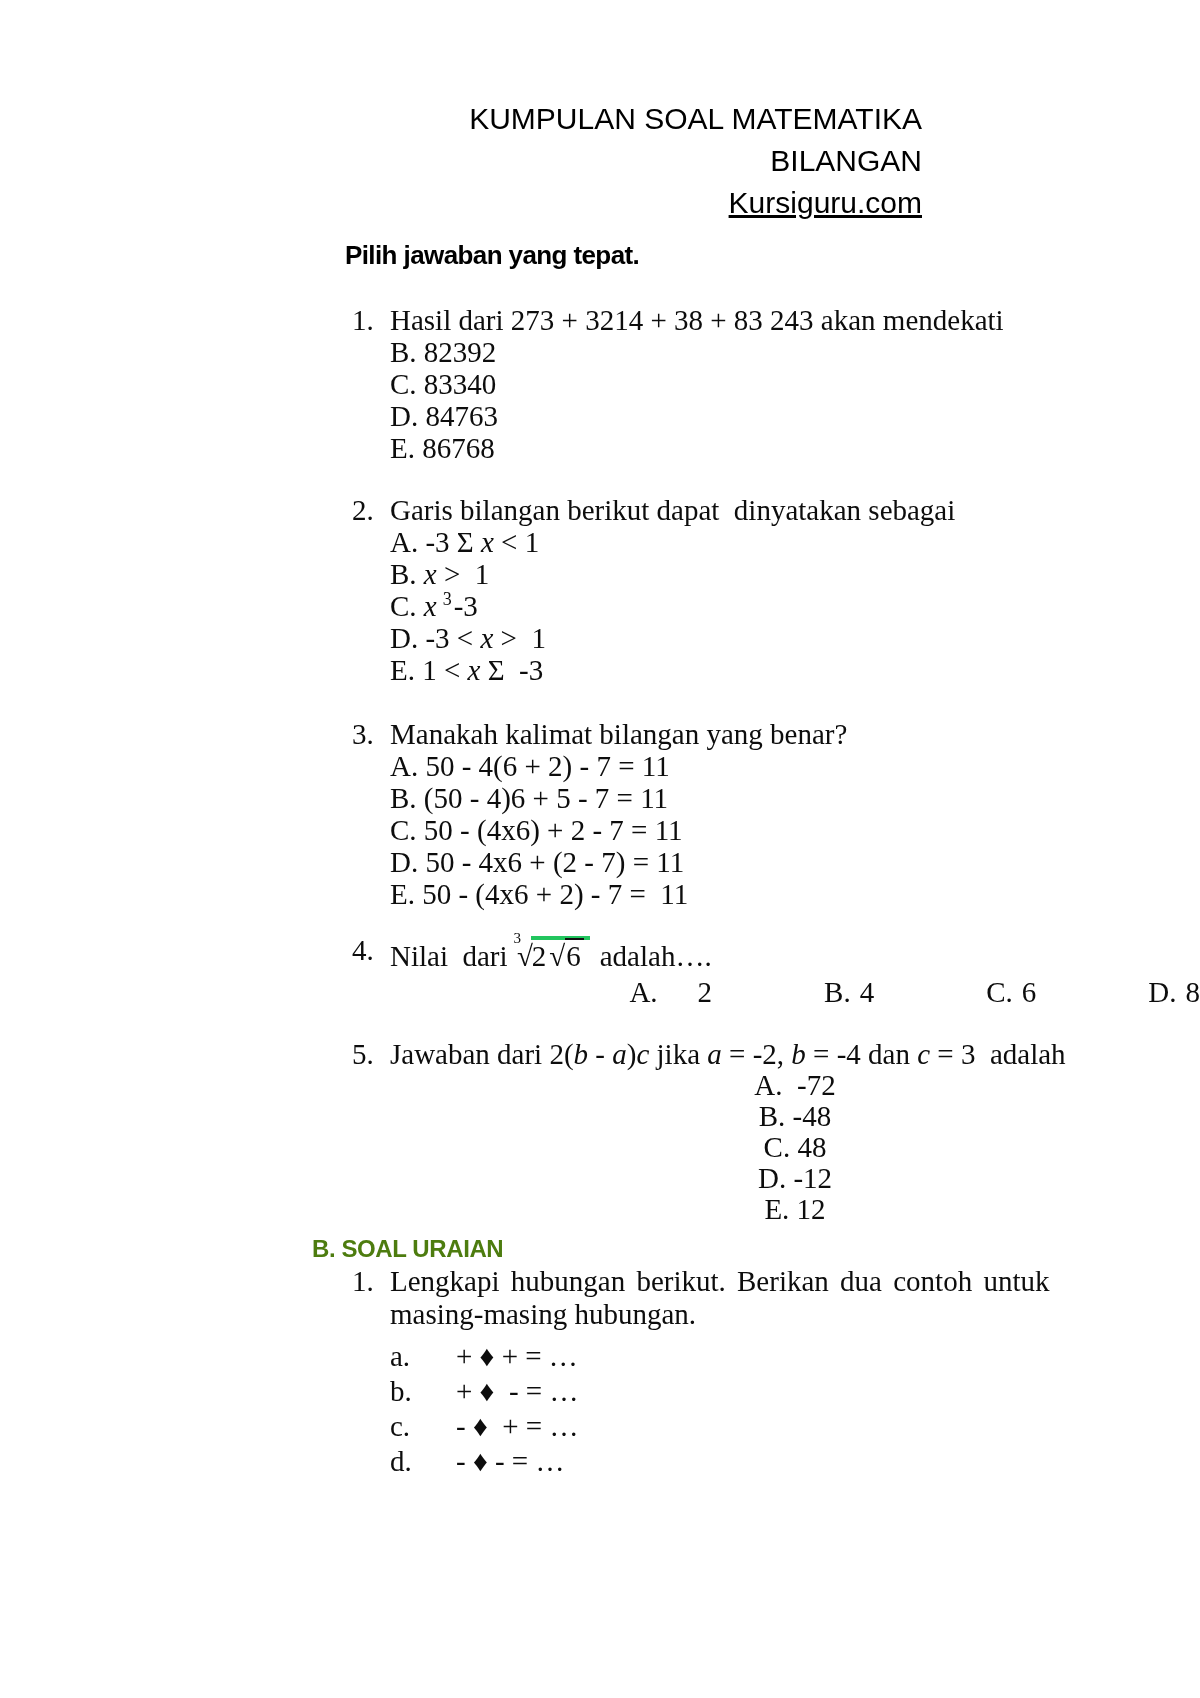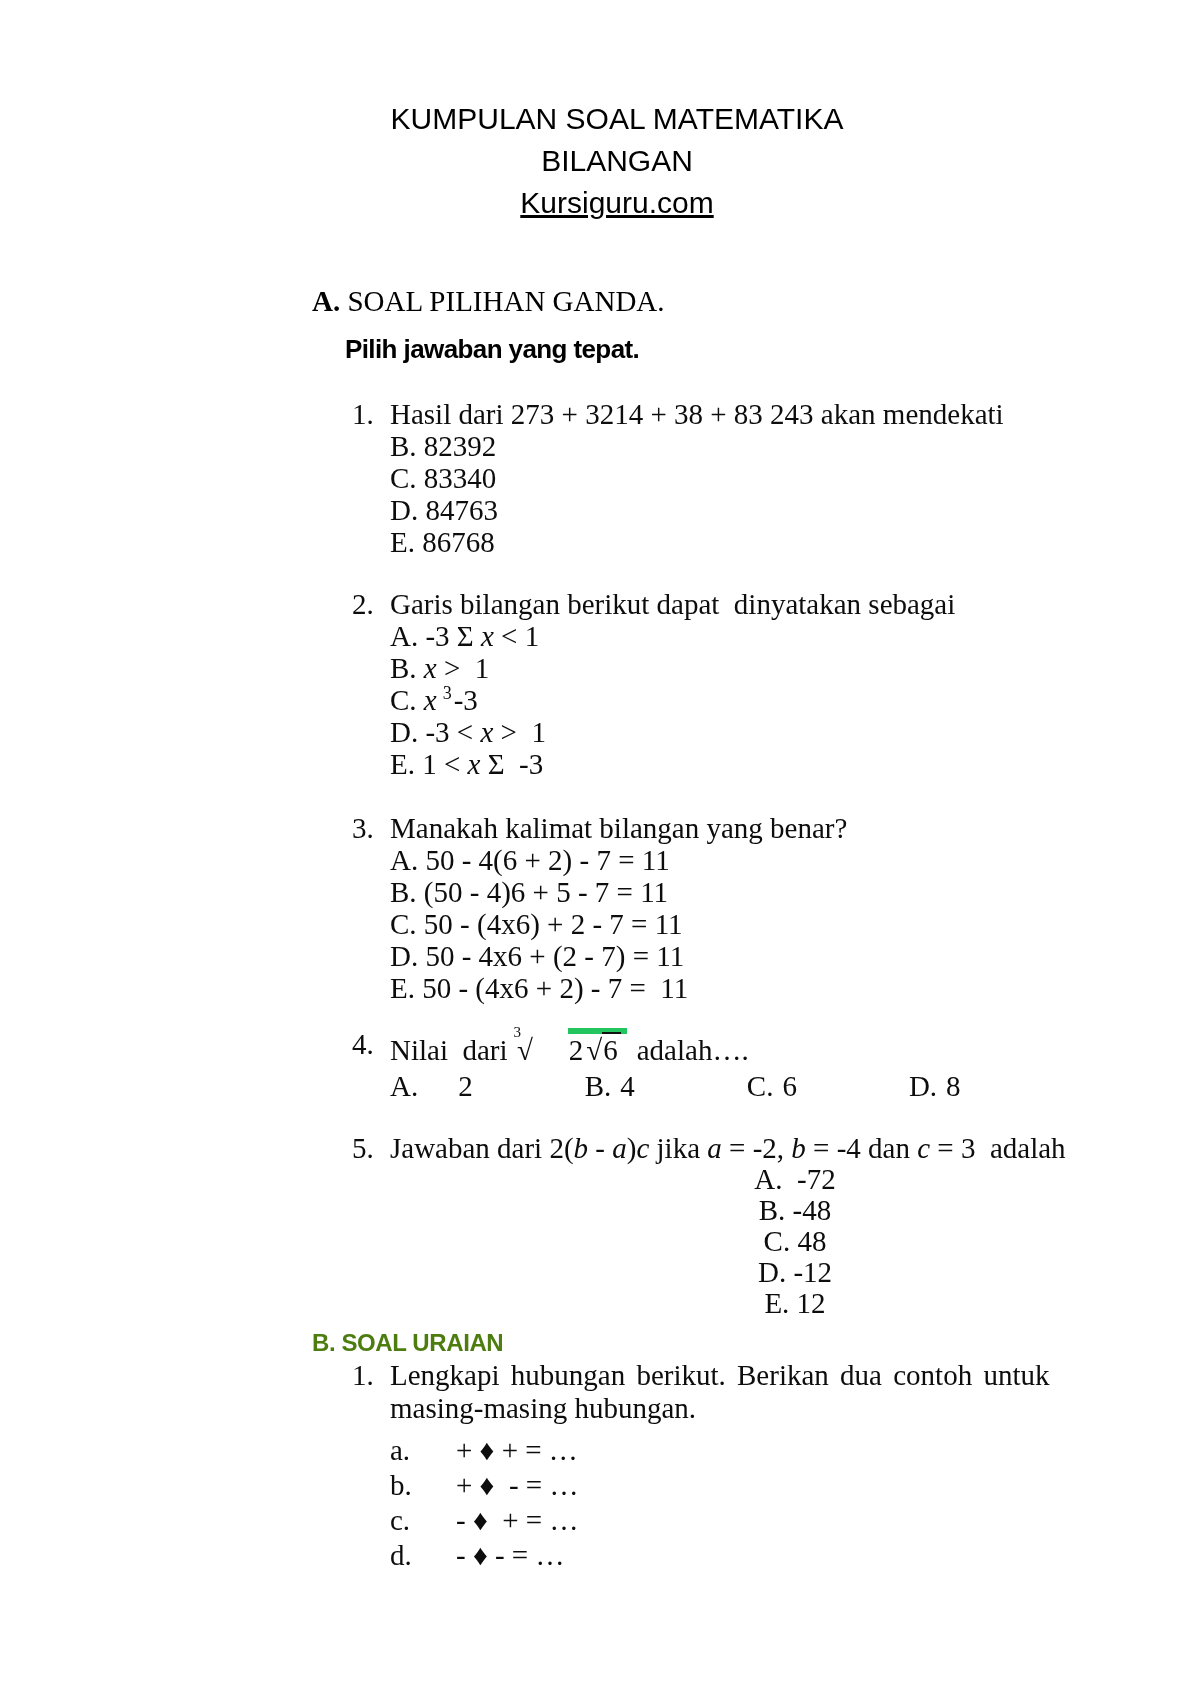--- a/index.html
+++ b/index.html
@@ -2,21 +2,21 @@
 <html><head>
 <meta charset="utf-8">
 <style>
   * { margin:0; padding:0; box-sizing:border-box; }
   html,body { width:1200px; height:1698px; }
   body { background:#ffffff; }
   .page { position:relative; width:1200px; height:1698px; background:#ffffff; overflow:hidden; }
   .doc { padding:98px 0 0 312px; color:#0d0d0d; }
 
   
-  .header { width:610px; text-align:center; font-family:"Liberation Sans",sans-serif;
+  .header { width:610px; text-align:right; font-family:"Liberation Sans",sans-serif;
             font-size:30px; line-height:42px; color:#000; }
   .header a { color:#000000; text-decoration:underline; cursor:pointer; }
 
   
   .heading-serif { margin-top:60px; font-family:"Liberation Serif",serif; font-size:29px; line-height:34px; color:#000; }
   .heading-serif .lead { font-weight:bold; }
   .heading-sans { margin-top:14px; font-family:"Liberation Sans",sans-serif; font-weight:bold;
                   font-size:26px; line-height:34px; letter-spacing:-0.6px; color:#000;margin-left:33px; }
   .heading-sans2 { margin-top:10px; font-family:"Liberation Sans",sans-serif; font-weight:bold;
                    font-size:24px; line-height:28px; letter-spacing:-0.4px; color:#4d7c0f; }
@@ -32,26 +32,26 @@
   .opt { line-height:32px; }
   .q5 .opt { line-height:31px;text-align:center; }
   i { font-family:"Liberation Serif",serif; font-style:italic; }
   sup.vsup { font-size:0.62em; vertical-align:super; line-height:0; margin:0 2px 0 6px; }
   sup.vsup:empty { display:none; }
 
   
   .rad { white-space:nowrap; margin:0 10px 0 6px; }
   .ridx { font-size:0.52em; position:relative; top:-0.78em; margin-right:-0.28em; }
   .rsign { letter-spacing:-2px; }
-  .rbar { border-top:6px solid #22c55e; padding:0 6px 0 1px;margin-left:37px; }
+  .rbar { border-top:4px solid #22c55e; padding:0 6px 0 1px; }
   .rad2 .rsign2 { margin-left:3px; }
   .rbar2 { border-top:2px solid #111; padding:0 3px 0 1px; }
 
   
-  .q4row { display:flex; margin-top:4px; }
+  .q4row { display:flex; margin-top:4px;justify-content:flex-end; }
   .q4opt + .q4opt { margin-left:112px; }
   .q4val { margin-left:9px; }
   .q4row .q4opt:first-child .q4val { margin-left:40px; }
 
   
   .qb { margin-top:2px; line-height:33px; }
   .qb .qtext.wide { word-spacing:4px; }
   .bitems { margin-top:8px; }
   .bitem { display:flex; line-height:35px; }
   .blabel { width:66px; flex:none; }
@@ -61,21 +61,20 @@
 
 <div class="page">
   <div class="doc">
 
     <div class="header">
       <div>KUMPULAN SOAL MATEMATIKA</div>
       <div>BILANGAN</div>
       <div><a href="#">Kursiguru.com</a></div>
     </div>
 
-    <div class="heading-serif"><span class="lead">A.</span> <span>SOAL PILIHAN GANDA.</span></div>
 
     <div class="heading-sans">Pilih jawaban yang tepat.</div>
 
     <div class="q q1">
       <div class="qnum">1.</div>
       <div class="qbody">
         <div class="qtext pre">Hasil dari 273 + 3214 + 38 + 83 243 akan mendekati</div>
         <div class="opt pre">B. 82392</div>
         <div class="opt pre">C. 83340</div>
         <div class="opt pre">D. 84763</div>

